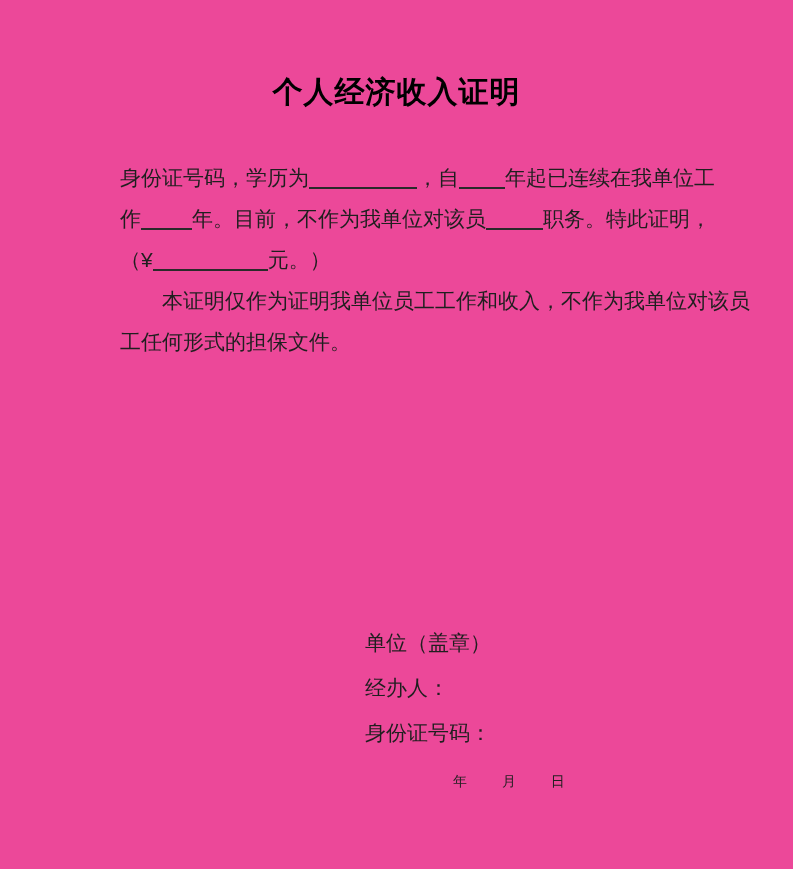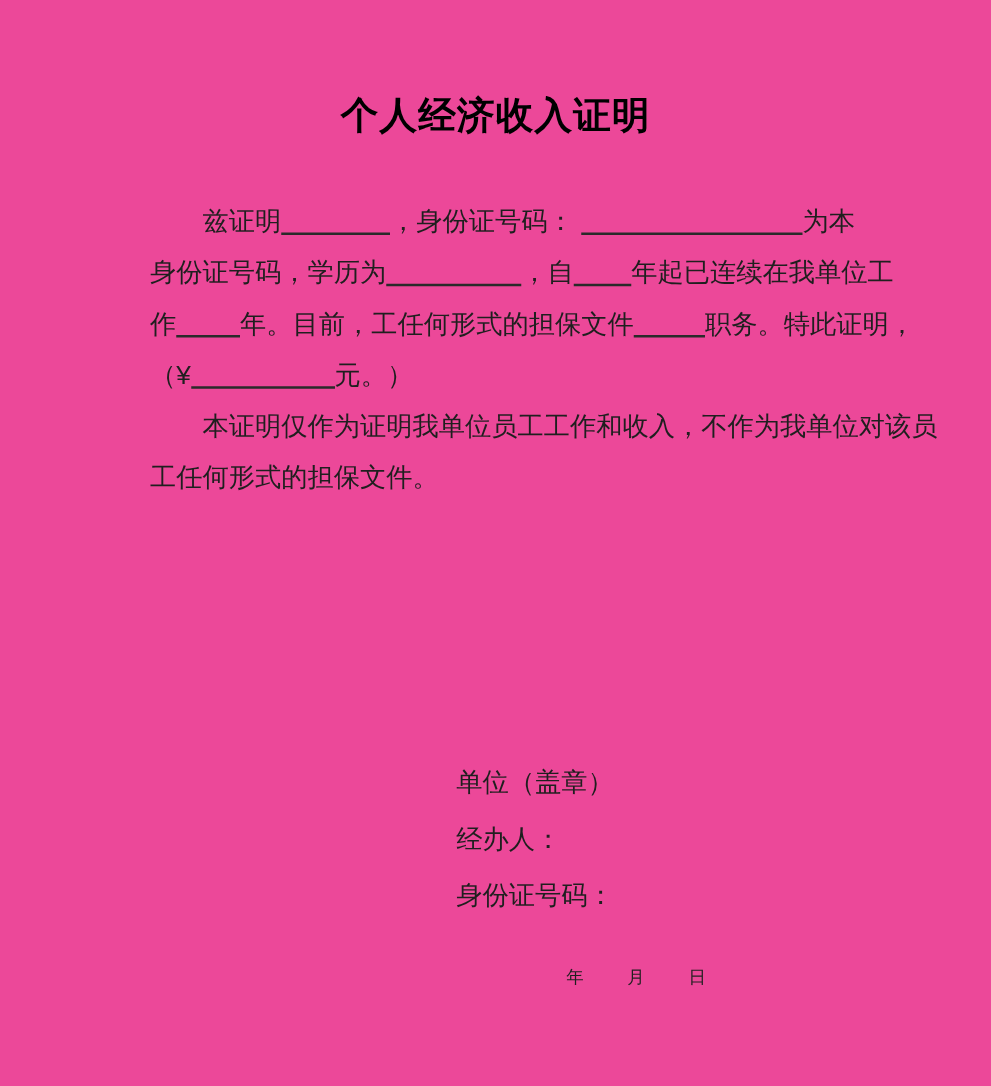--- a/index.html
+++ b/index.html
@@ -49,21 +49,21 @@
     border-bottom: 2px solid #2a2a2a;
     vertical-align: -4px;
   }
   .gapseg {
     display: inline-block;
     height: 1px;
   }
   .signature-block {
     position: absolute;
     left: 365px;
-    top: 604px;
+    top: 620px;
     font-size: 21px;
   }
   .signature-line {
     height: 45px;
     line-height: 45px;
     white-space: nowrap;
   }
   .date-line {
     position: absolute;
     left: 453px;
@@ -77,23 +77,22 @@
   }
 </style>
 </head>
 <body>
 
 <div class="page">
 
   <div class="doc-title">个人经济收入证明</div>
 
   <div class="doc-body">
-      <div class="doc-line indent"><span>兹证明</span><span class="blank" style="width: 87px;"></span><span>，身份证号码：</span><span class="gapseg" style="width: 6px;"></span><span class="blank" style="width: 177px;"></span><span>为本</span></div>
       <div class="doc-line"><span>身份证号码，学历为</span><span class="blank" style="width: 108px;"></span><span>，自</span><span class="blank" style="width: 46px;"></span><span>年起已连续在我单位工</span></div>
-      <div class="doc-line"><span>作</span><span class="blank" style="width: 51px;"></span><span>年。目前，工任何形式的担保文件</span><span class="blank" style="width: 57px;"></span><span>职务。特此证明，</span></div>
+      <div class="doc-line"><span>作</span><span class="blank" style="width: 51px;"></span><span>年。目前，不作为我单位对该员</span><span class="blank" style="width: 57px;"></span><span>职务。特此证明，</span></div>
       <div class="doc-line"><span>（¥</span><span class="blank" style="width: 115px;"></span><span>元。）</span></div>
       <div class="doc-line indent"><span>本证明仅作为证明我单位员工工作和收入，不作为我单位对该员</span></div>
       <div class="doc-line"><span>工任何形式的担保文件。</span></div>
     </div>
 
   <div class="signature-block">
     <div class="signature-line">单位（盖章）</div>
     <div class="signature-line">经办人：</div>
     <div class="signature-line">身份证号码：</div>
   </div>

